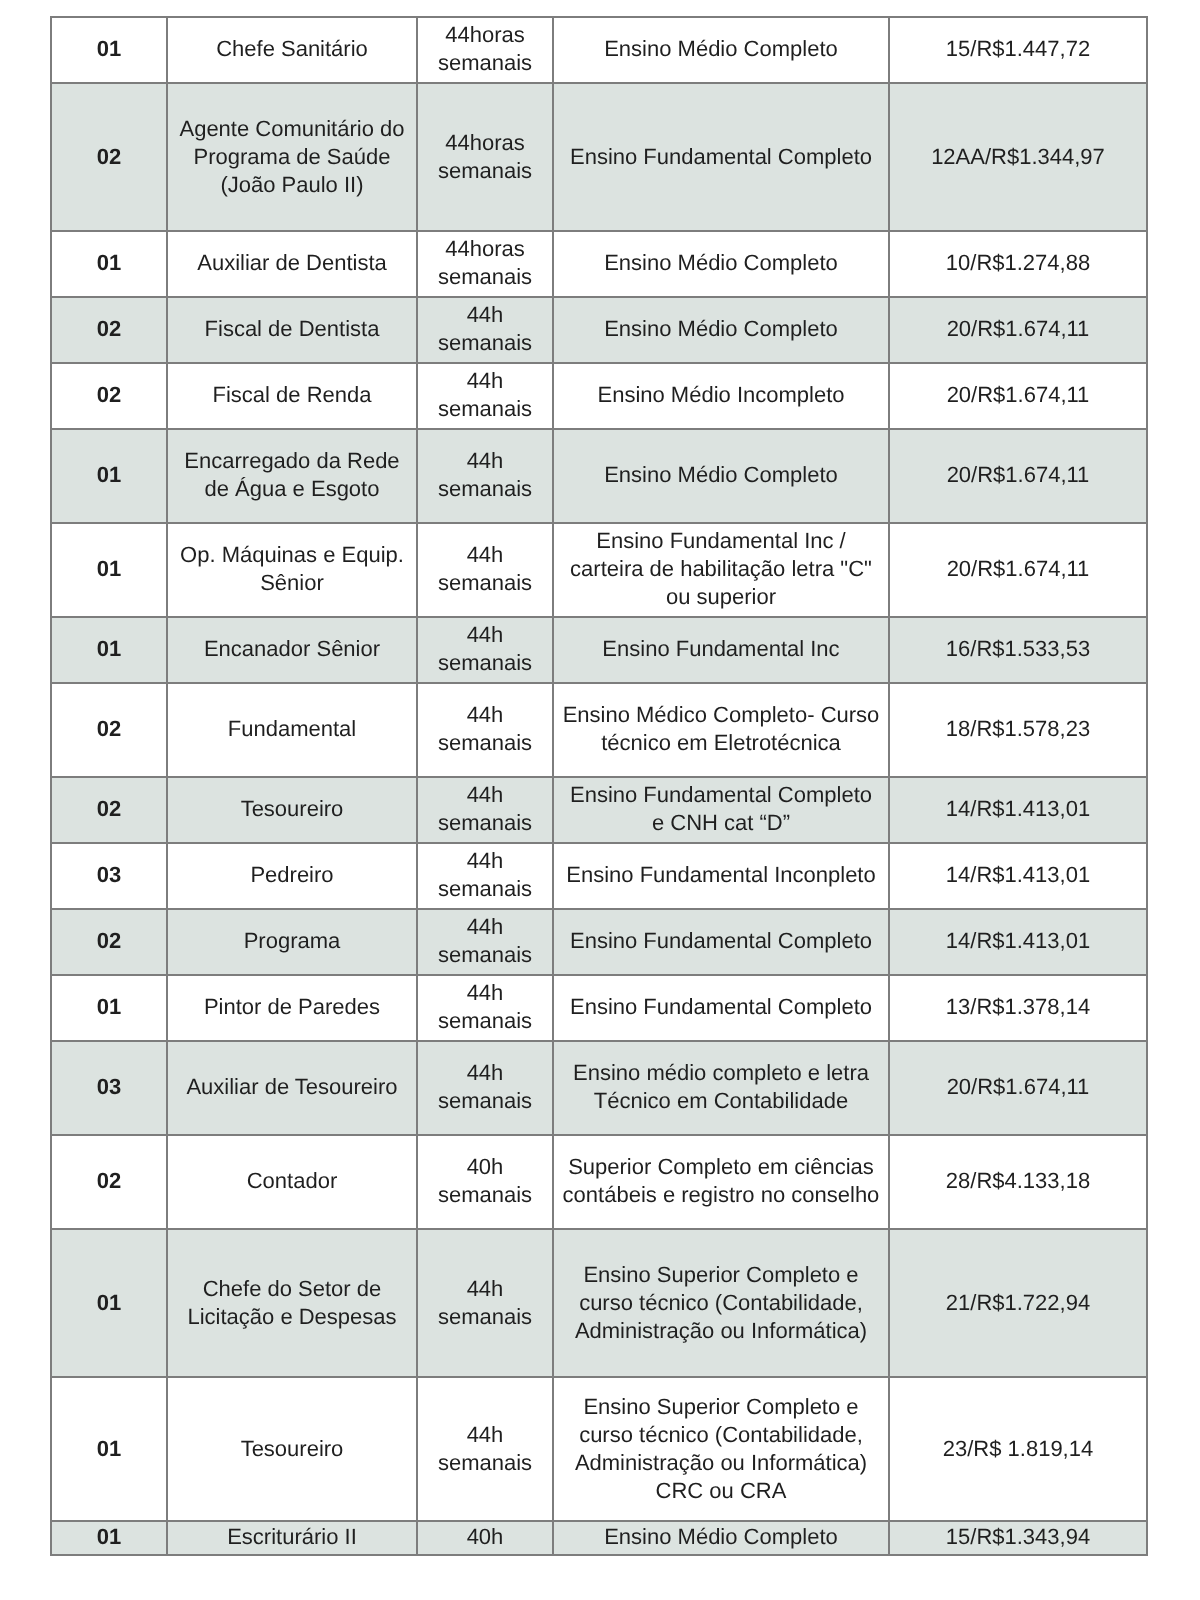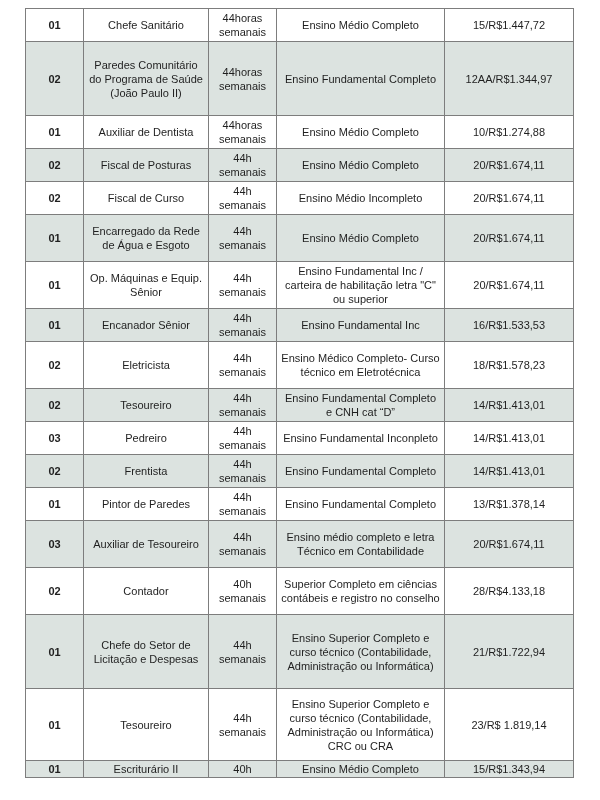--- a/index.html
+++ b/index.html
@@ -65,42 +65,42 @@
     <tbody>
         <tr>
     <td class="c-code">01</td>
     <td class="c-position">Chefe Sanitário</td>
     <td class="c-hours">44horas semanais</td>
     <td class="c-education">Ensino Médio Completo</td>
     <td class="c-salary">15/R$1.447,72</td>
   </tr>
         <tr class="shaded">
     <td class="c-code">02</td>
-    <td class="c-position">Paredes Comunitário do Programa de Saúde (João Paulo II)</td>
+    <td class="c-position">Agente Comunitário do Programa de Saúde (João Paulo II)</td>
     <td class="c-hours">44horas semanais</td>
     <td class="c-education">Ensino Fundamental Completo</td>
     <td class="c-salary">12AA/R$1.344,97</td>
   </tr>
         <tr>
     <td class="c-code">01</td>
     <td class="c-position">Auxiliar de Dentista</td>
     <td class="c-hours">44horas semanais</td>
     <td class="c-education">Ensino Médio Completo</td>
     <td class="c-salary">10/R$1.274,88</td>
   </tr>
         <tr class="shaded">
     <td class="c-code">02</td>
-    <td class="c-position">Fiscal de Posturas</td>
+    <td class="c-position">Fiscal de Dentista</td>
     <td class="c-hours">44h semanais</td>
     <td class="c-education">Ensino Médio Completo</td>
     <td class="c-salary">20/R$1.674,11</td>
   </tr>
         <tr>
     <td class="c-code">02</td>
-    <td class="c-position">Fiscal de Curso</td>
+    <td class="c-position">Fiscal de Renda</td>
     <td class="c-hours">44h semanais</td>
     <td class="c-education">Ensino Médio Incompleto</td>
     <td class="c-salary">20/R$1.674,11</td>
   </tr>
         <tr class="shaded">
     <td class="c-code">01</td>
     <td class="c-position">Encarregado da Rede de Água e Esgoto</td>
     <td class="c-hours">44h semanais</td>
     <td class="c-education">Ensino Médio Completo</td>
     <td class="c-salary">20/R$1.674,11</td>
@@ -114,42 +114,42 @@
   </tr>
         <tr class="shaded">
     <td class="c-code">01</td>
     <td class="c-position">Encanador Sênior</td>
     <td class="c-hours">44h semanais</td>
     <td class="c-education">Ensino Fundamental Inc</td>
     <td class="c-salary">16/R$1.533,53</td>
   </tr>
         <tr>
     <td class="c-code">02</td>
-    <td class="c-position">Eletricista</td>
+    <td class="c-position">Fundamental</td>
     <td class="c-hours">44h semanais</td>
     <td class="c-education">Ensino Médico Completo- Curso técnico em Eletrotécnica</td>
     <td class="c-salary">18/R$1.578,23</td>
   </tr>
         <tr class="shaded">
     <td class="c-code">02</td>
     <td class="c-position">Tesoureiro</td>
     <td class="c-hours">44h semanais</td>
     <td class="c-education">Ensino Fundamental Completo e CNH cat “D”</td>
     <td class="c-salary">14/R$1.413,01</td>
   </tr>
         <tr>
     <td class="c-code">03</td>
     <td class="c-position">Pedreiro</td>
     <td class="c-hours">44h semanais</td>
     <td class="c-education">Ensino Fundamental Inconpleto</td>
     <td class="c-salary">14/R$1.413,01</td>
   </tr>
         <tr class="shaded">
     <td class="c-code">02</td>
-    <td class="c-position">Frentista</td>
+    <td class="c-position">Programa</td>
     <td class="c-hours">44h semanais</td>
     <td class="c-education">Ensino Fundamental Completo</td>
     <td class="c-salary">14/R$1.413,01</td>
   </tr>
         <tr>
     <td class="c-code">01</td>
     <td class="c-position">Pintor de Paredes</td>
     <td class="c-hours">44h semanais</td>
     <td class="c-education">Ensino Fundamental Completo</td>
     <td class="c-salary">13/R$1.378,14</td>

